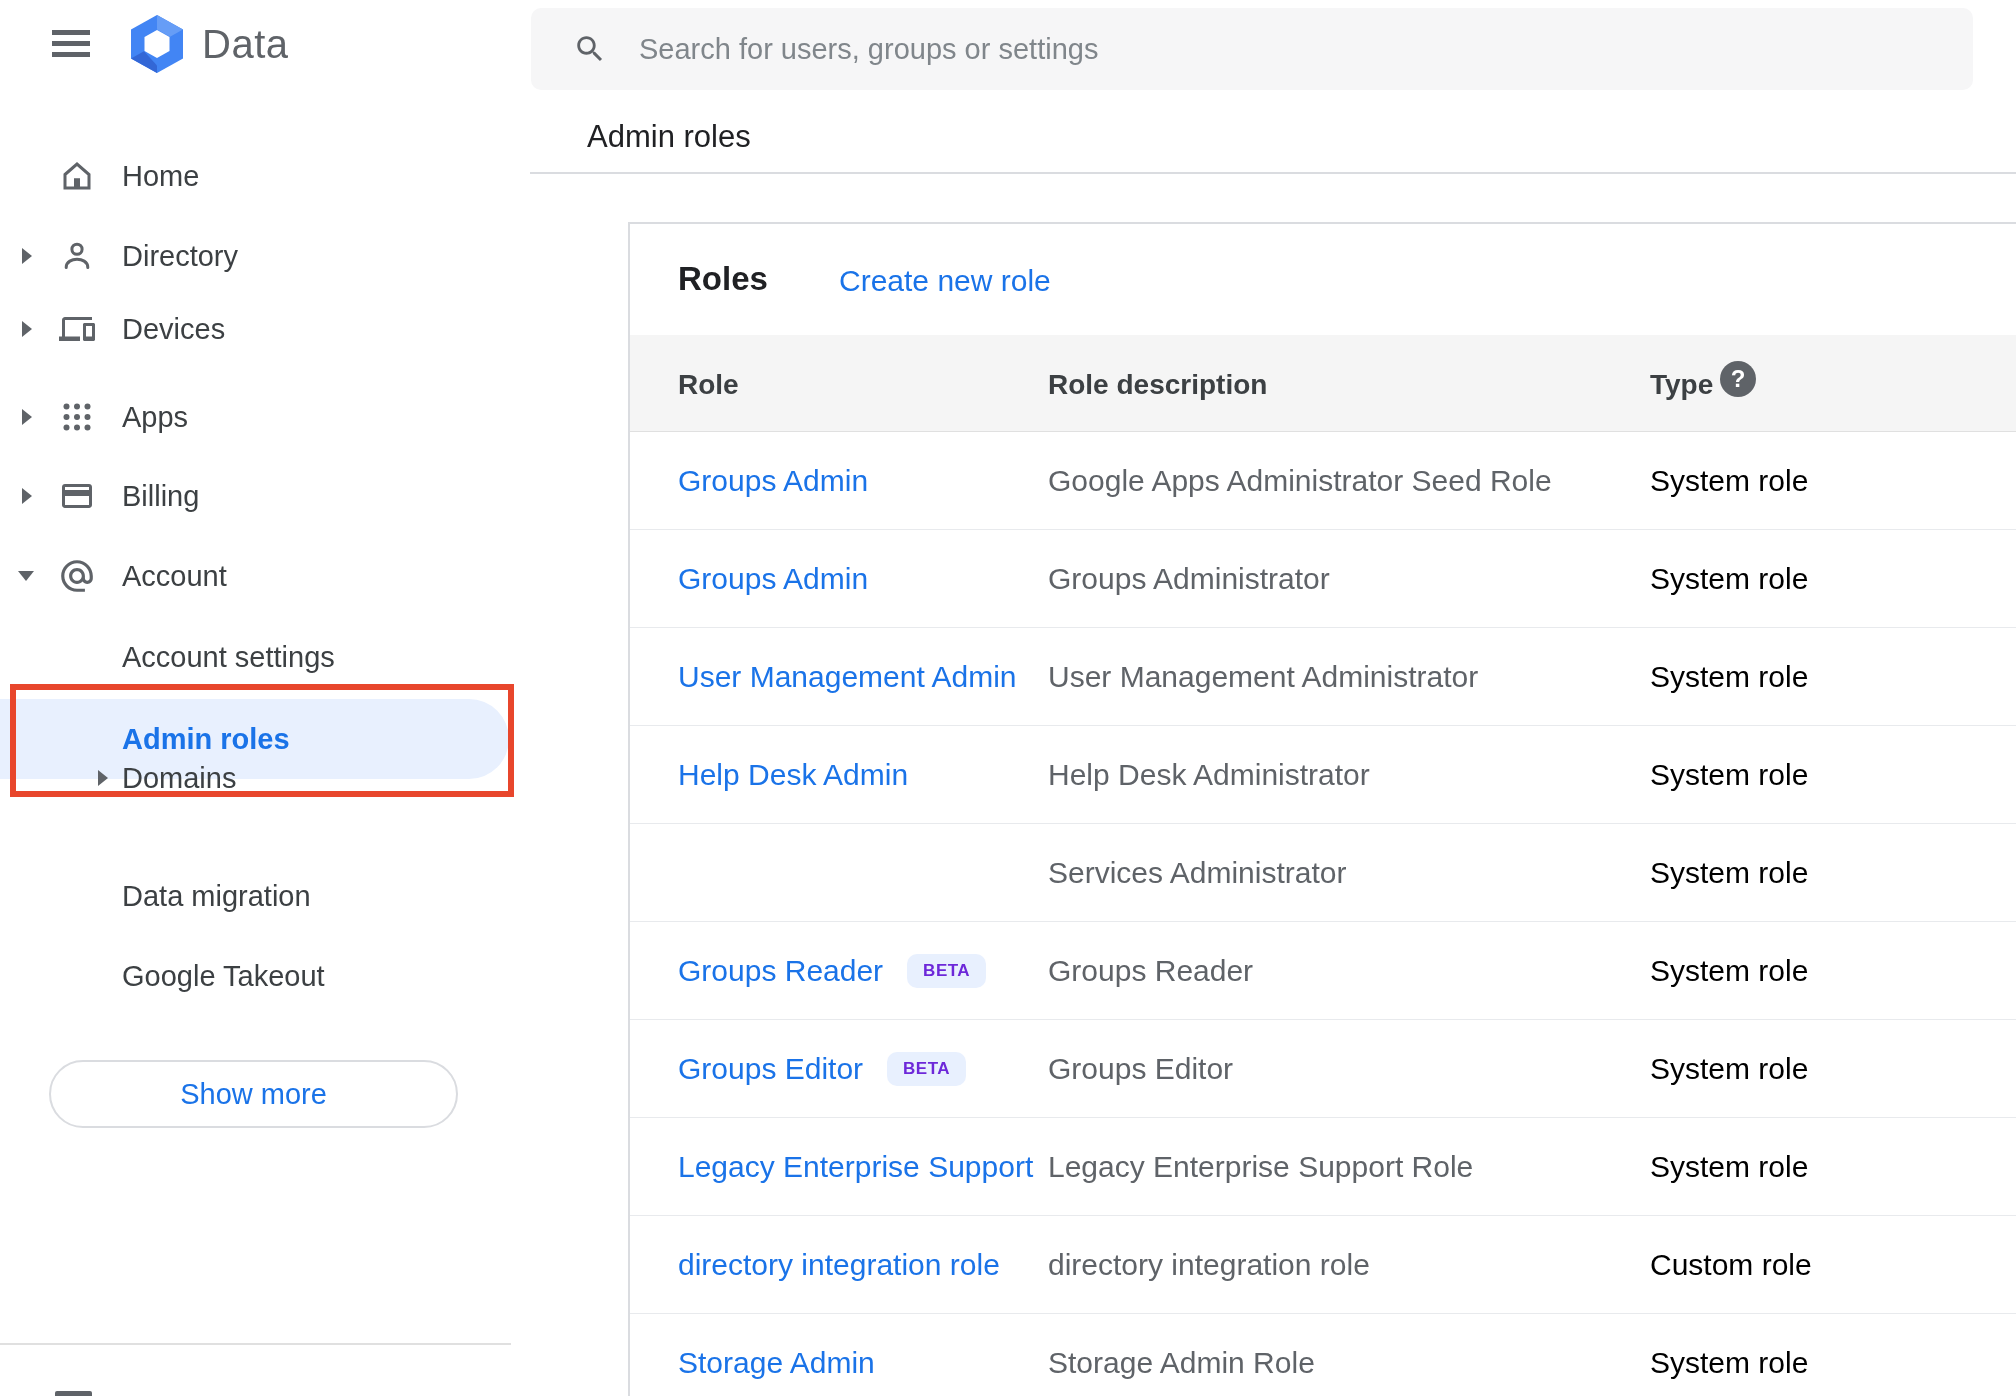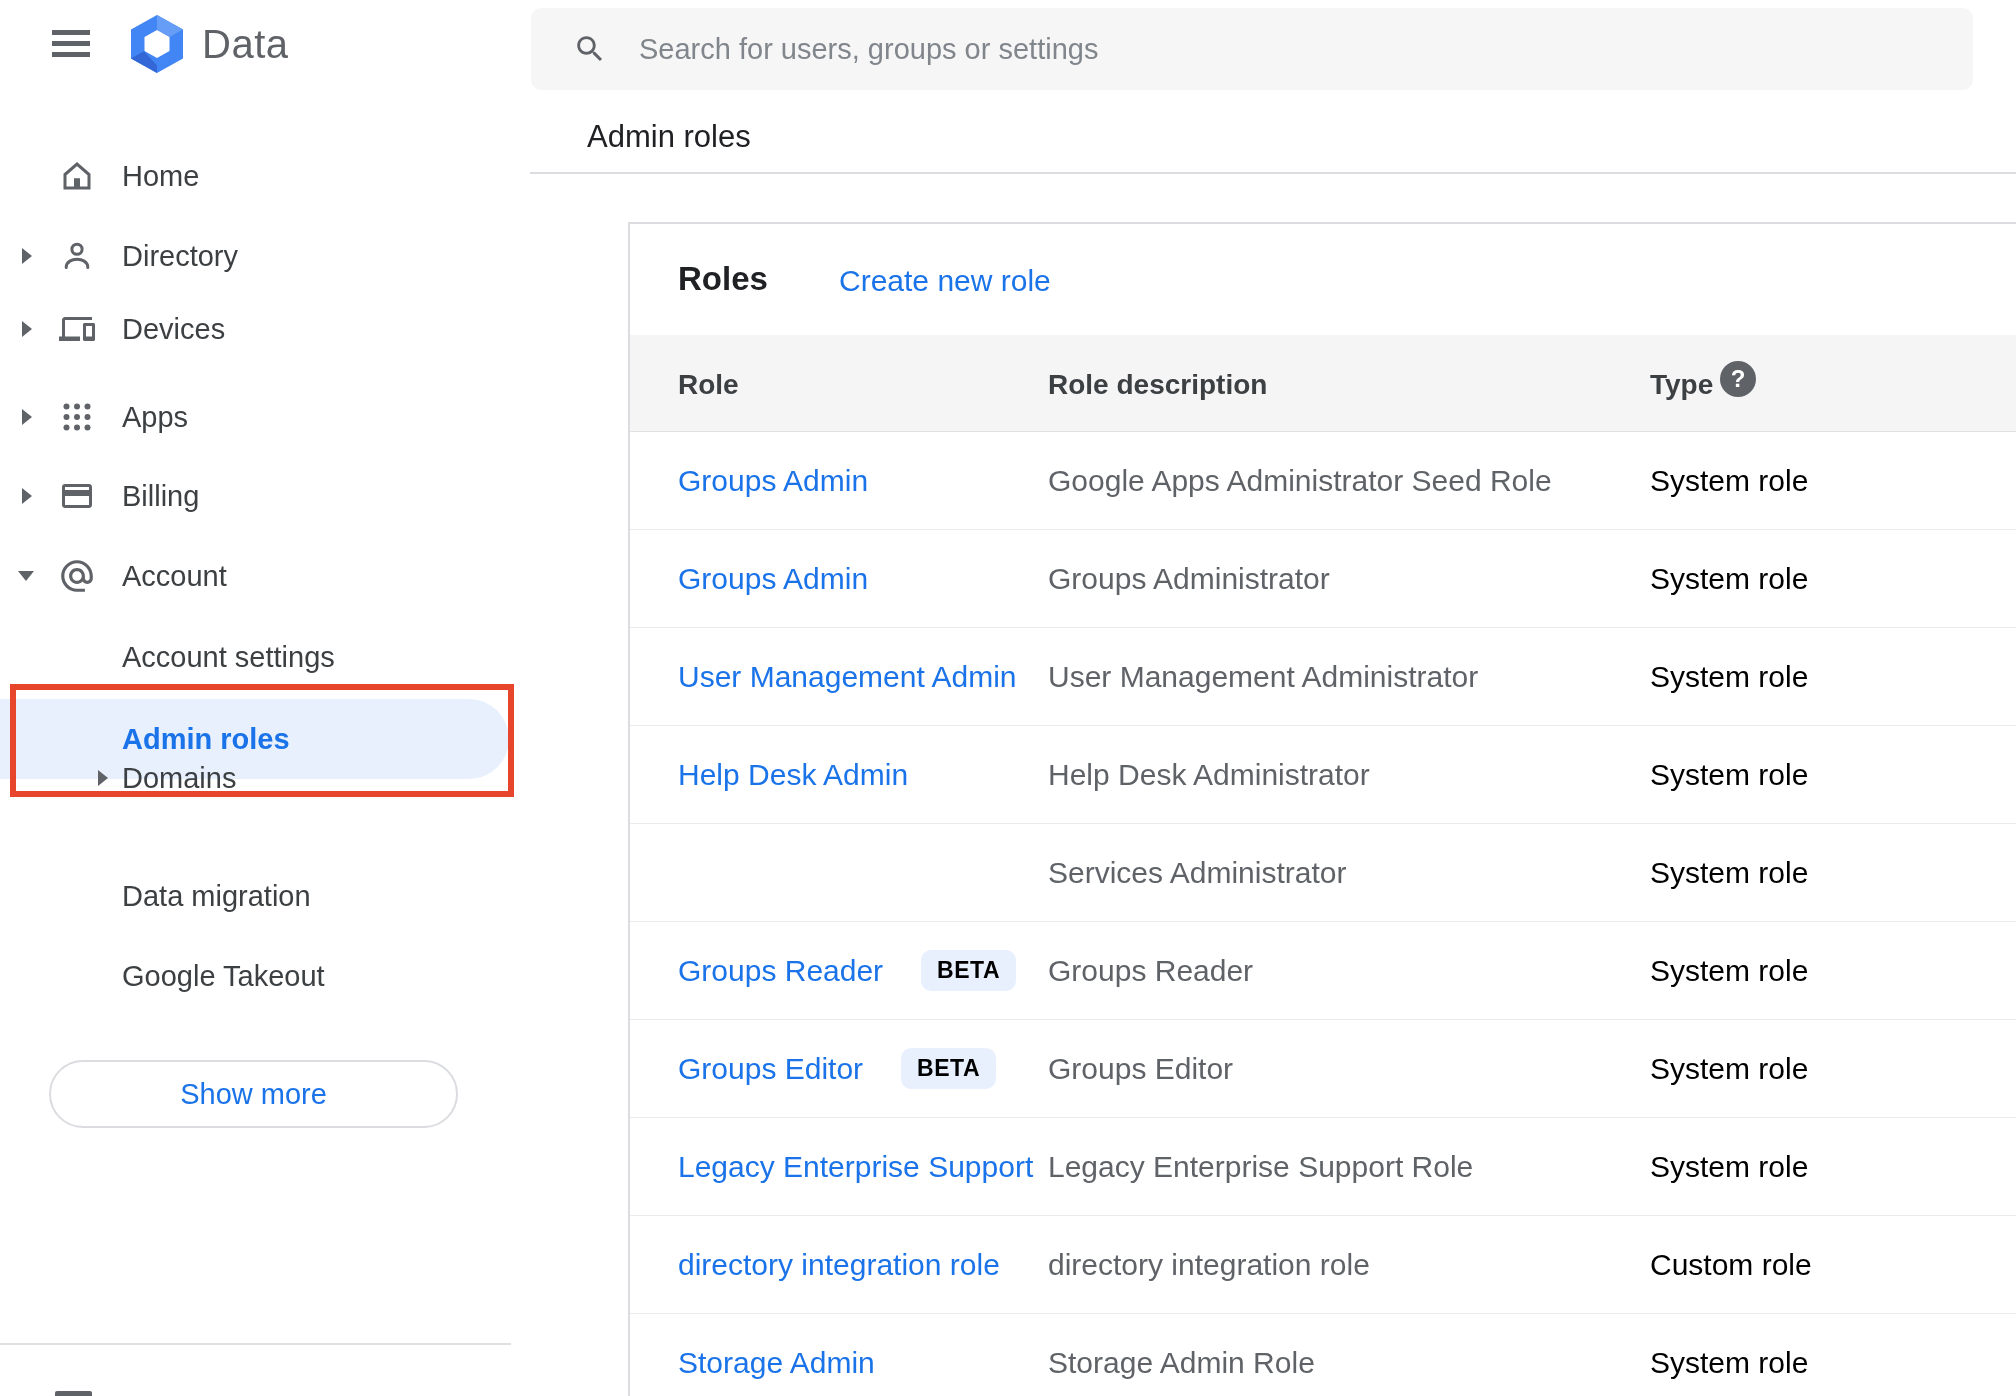--- a/index.html
+++ b/index.html
@@ -62,22 +62,22 @@
   .help-icon { position:absolute; left:1090px; top:26px; width:36px; height:36px; border-radius:50%;
     background:#5f6368; color:#fff; font-size:24px; font-weight:bold; display:flex;
     align-items:center; justify-content:center; cursor:pointer; }
 
   .role-row { position:relative; height:98px; border-bottom:1px solid #e8eaed;
     display:flex; align-items:center; }
   .cell-role { position:absolute; left:48px; width:360px; display:flex; align-items:center; }
   .cell-desc { position:absolute; left:418px; font-size:30px; color:#5f6368; white-space:nowrap; }
   .cell-type { position:absolute; left:1020px; font-size:30px; color:#000000; white-space:nowrap; }
   .role-link { font-size:30px; color:#1a73e8; text-decoration:none; cursor:pointer; white-space:nowrap; }
-  .beta-badge { display:inline-block; margin-left:38px; background:#e8f0fe; color:#000000;
-    font-size:23px; font-weight:bold; letter-spacing:0.5px; padding:7px 16px; border-radius:10px; }
+  .beta-badge { display:inline-block; margin-left:24px; background:#e8f0fe; color:#6d28d9;
+    font-size:17px; font-weight:bold; letter-spacing:0.5px; padding:7px 16px; border-radius:10px; }
 </style>
 </head>
 <body>
 
 <div class="stage">
 
   <div class="hamburger">
     <span></span>
       <span></span>
       <span></span>

